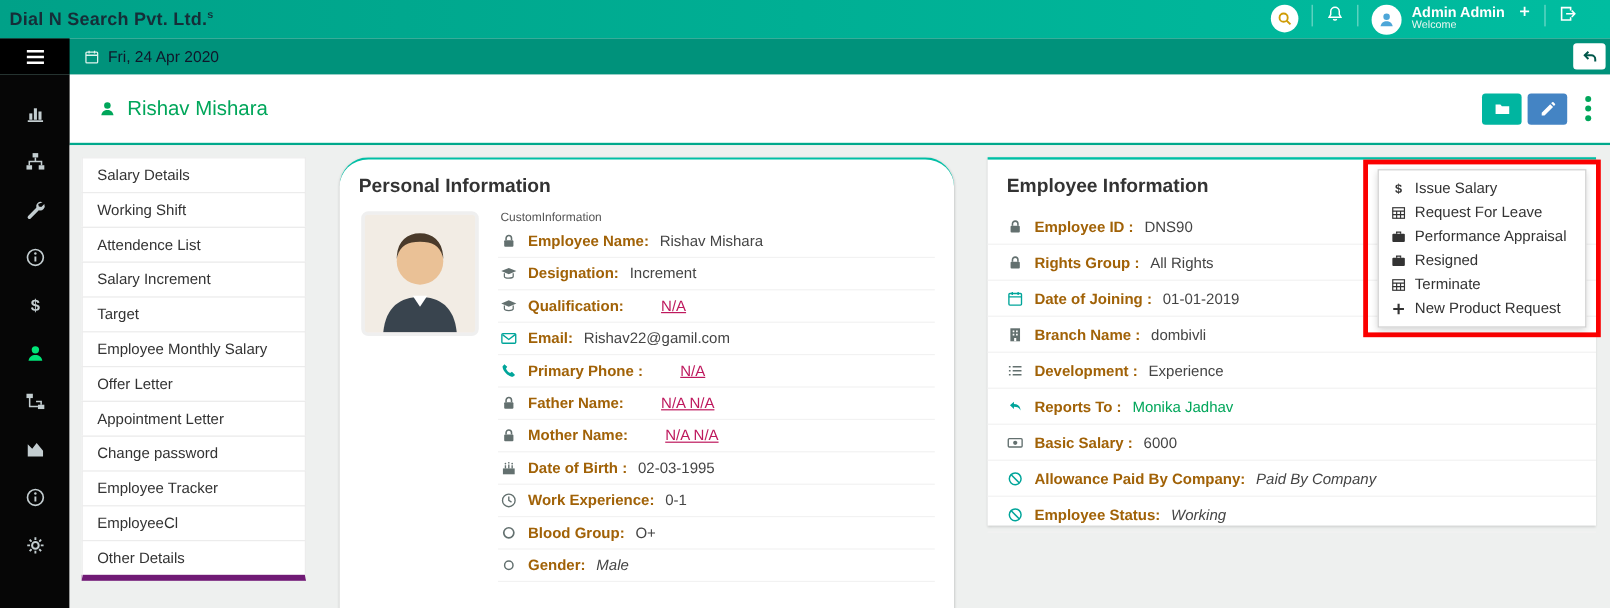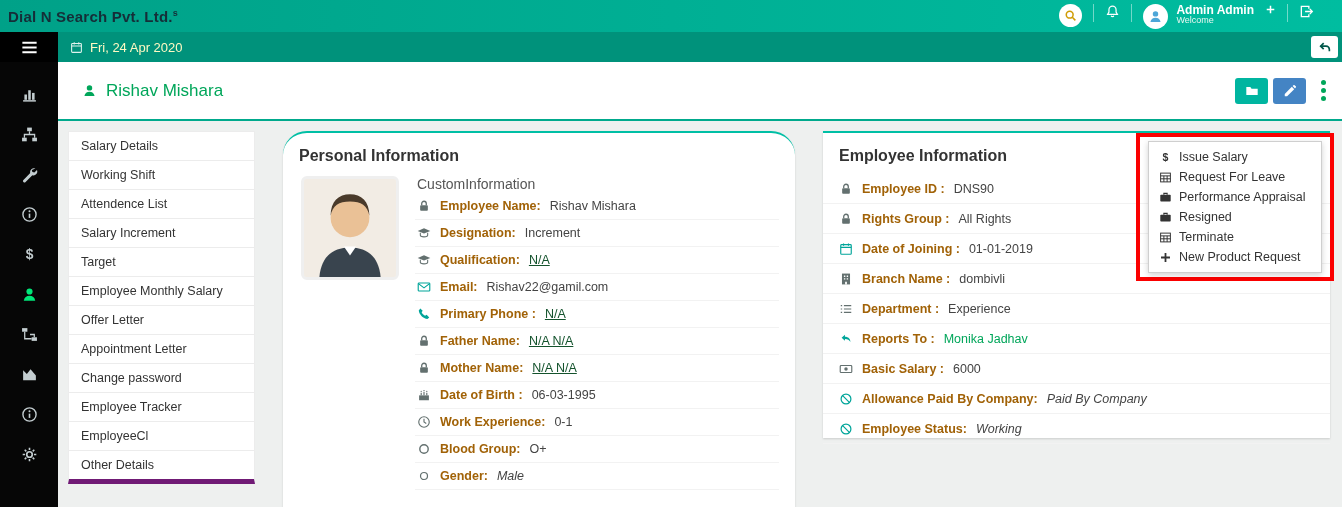--- a/index.html
+++ b/index.html
@@ -20,21 +20,21 @@
   .search-btn .ic{width:13px;height:13px;color:#cf9c06;}
   .bell{width:15px;height:15px;color:#fff;}
   .avatar{width:25px;height:25px;border-radius:50%;background:#fff;display:flex;align-items:center;justify-content:center;}
   .avatar .ic{width:15px;height:15px;color:#4da6d8;}
   .user-block{line-height:1.05;margin-left:-3px;}
   .user-name{font-size:12px;font-weight:bold;color:#fff;}
   .welcome{font-size:9px;color:#e8f7f1;}
   .plus{width:11px;height:11px;color:#fff;}
   .logout{width:15px;height:15px;color:#fff;}
   
-  .datebar{height:30px;background:#00927b;display:flex;align-items:center;color:#fef9c3;position:relative;}
+  .datebar{height:30px;background:#00927b;display:flex;align-items:center;color:#0f172a;position:relative;}
   .menu-block{width:58px;height:30px;background:#000;display:flex;align-items:center;justify-content:center;cursor:pointer;flex:0 0 58px;}
   .menu-block .ic{width:19px;height:19px;color:#fff;}
   .date{margin-left:12px;font-size:13px;display:flex;align-items:center;gap:7px;}
   .date .ic{width:13px;height:13px;color:#dff3ee;}
   .back-btn{position:absolute;right:4px;top:4px;width:27px;height:22px;background:#fff;border-radius:3px;
     display:flex;align-items:center;justify-content:center;cursor:pointer;}
   .back-btn .ic{width:14px;height:14px;color:#00574a;}
   
   .sidebar{position:absolute;left:0;top:62px;bottom:0;width:58px;background:#060606;display:flex;flex-direction:column;align-items:center;padding-top:12px;box-sizing:border-box;}
   .side-item{width:58px;height:40px;display:flex;align-items:center;justify-content:center;color:#c3cdd0;cursor:pointer;}
@@ -61,29 +61,29 @@
     font-size:12.5px;color:#333;cursor:pointer;white-space:nowrap;overflow:hidden;}
   .submenu-item:last-child{border-bottom:5px solid #701a75;}
   .card{background:#fff;border-top:2px solid #00bfa5;box-shadow:0 1px 2px rgba(0,0,0,.15);box-sizing:border-box;}
   .card.personal{width:512px;flex:0 0 512px;border-radius:24px;}
   .card.employee{flex:1;height:307px;align-self:flex-start;}
   .card-title{font-size:16px;font-weight:bold;color:#333;padding:14px 16px 9px;}
   .p-body{display:flex;padding:2px 16px 0 18px;}
   .photo{width:92px;height:98px;border:3px solid #efefef;border-radius:6px;overflow:hidden;flex:0 0 92px;background:#f4efe9;}
   .photo svg{display:block;width:100%;height:100%;}
   .fields-col{flex:1;margin-left:16px;}
-  .custom-label{font-size:14px;color:#555;margin:0 0 1px 2px;}
+  .custom-label{font-size:10px;color:#555;margin:0 0 1px 2px;}
   .field-row{display:flex;align-items:center;gap:9px;font-size:12.5px;color:#444;border-bottom:1px solid #f2f2f2;}
   .fields-col .field-row{padding:6px 2px;}
   .e-fields .field-row{padding:7.5px 16px;}
   .field-row .ic{width:14px;height:14px;flex:0 0 14px;color:#63706f;}
   .field-row .ic.teal{color:#00a59a;}
   .field-row b{color:#a16207;}
   .val{color:#444;}
-  .val.link{text-decoration:underline;color:#14532d;cursor:pointer;}
+  .val.link{text-decoration:underline;color:#be185d;cursor:pointer;margin-left:22px;}
   .val.glink{color:#00a65a;cursor:pointer;}
   .val.it{font-style:italic;}
   
   .annotation{position:absolute;top:12px;right:8px;border:4px solid #fb0000;padding:4px 8px;z-index:5;}
   .menu{background:#fff;border:1px solid #cfcfcf;box-shadow:0 2px 6px rgba(0,0,0,.18);width:172px;padding:5px 0;}
   .menu-item{display:flex;align-items:center;gap:7px;padding:3px 10px;font-size:12.5px;color:#333;cursor:pointer;white-space:nowrap;}
   .menu-item .ic{width:13px;height:13px;flex:0 0 13px;color:#333;}
 </style>
 </head>
 <body>
@@ -432,21 +432,21 @@
                   <use href="#i-lock" xlink:href="#i-lock"></use>
                 </svg>
                 <b>Mother Name:</b>
                 <span class="val link">N/A N/A</span>
               </div>
               <div class="field-row">
                 <svg viewBox="0 0 16 16" class="ic">
                   <use href="#i-birthday-cake" xlink:href="#i-birthday-cake"></use>
                 </svg>
                 <b>Date of Birth :</b>
-                <span class="val">06-03-1995</span>
+                <span class="val">02-03-1995</span>
               </div>
               <div class="field-row">
                 <svg viewBox="0 0 16 16" class="ic">
                   <use href="#i-clock" xlink:href="#i-clock"></use>
                 </svg>
                 <b>Work Experience:</b>
                 <span class="val">0-1</span>
               </div>
               <div class="field-row">
                 <svg viewBox="0 0 16 16" class="ic">
@@ -495,21 +495,21 @@
             <svg viewBox="0 0 16 16" class="ic">
               <use href="#i-building" xlink:href="#i-building"></use>
             </svg>
             <b>Branch Name :</b>
             <span class="val">dombivli</span>
           </div>
           <div class="field-row">
             <svg viewBox="0 0 16 16" class="ic">
               <use href="#i-list" xlink:href="#i-list"></use>
             </svg>
-            <b>Department :</b>
+            <b>Development :</b>
             <span class="val">Experience</span>
           </div>
           <div class="field-row">
             <svg viewBox="0 0 16 16" class="ic teal">
               <use href="#i-reply" xlink:href="#i-reply"></use>
             </svg>
             <b>Reports To :</b>
             <span class="val glink">Monika Jadhav</span>
           </div>
           <div class="field-row">

